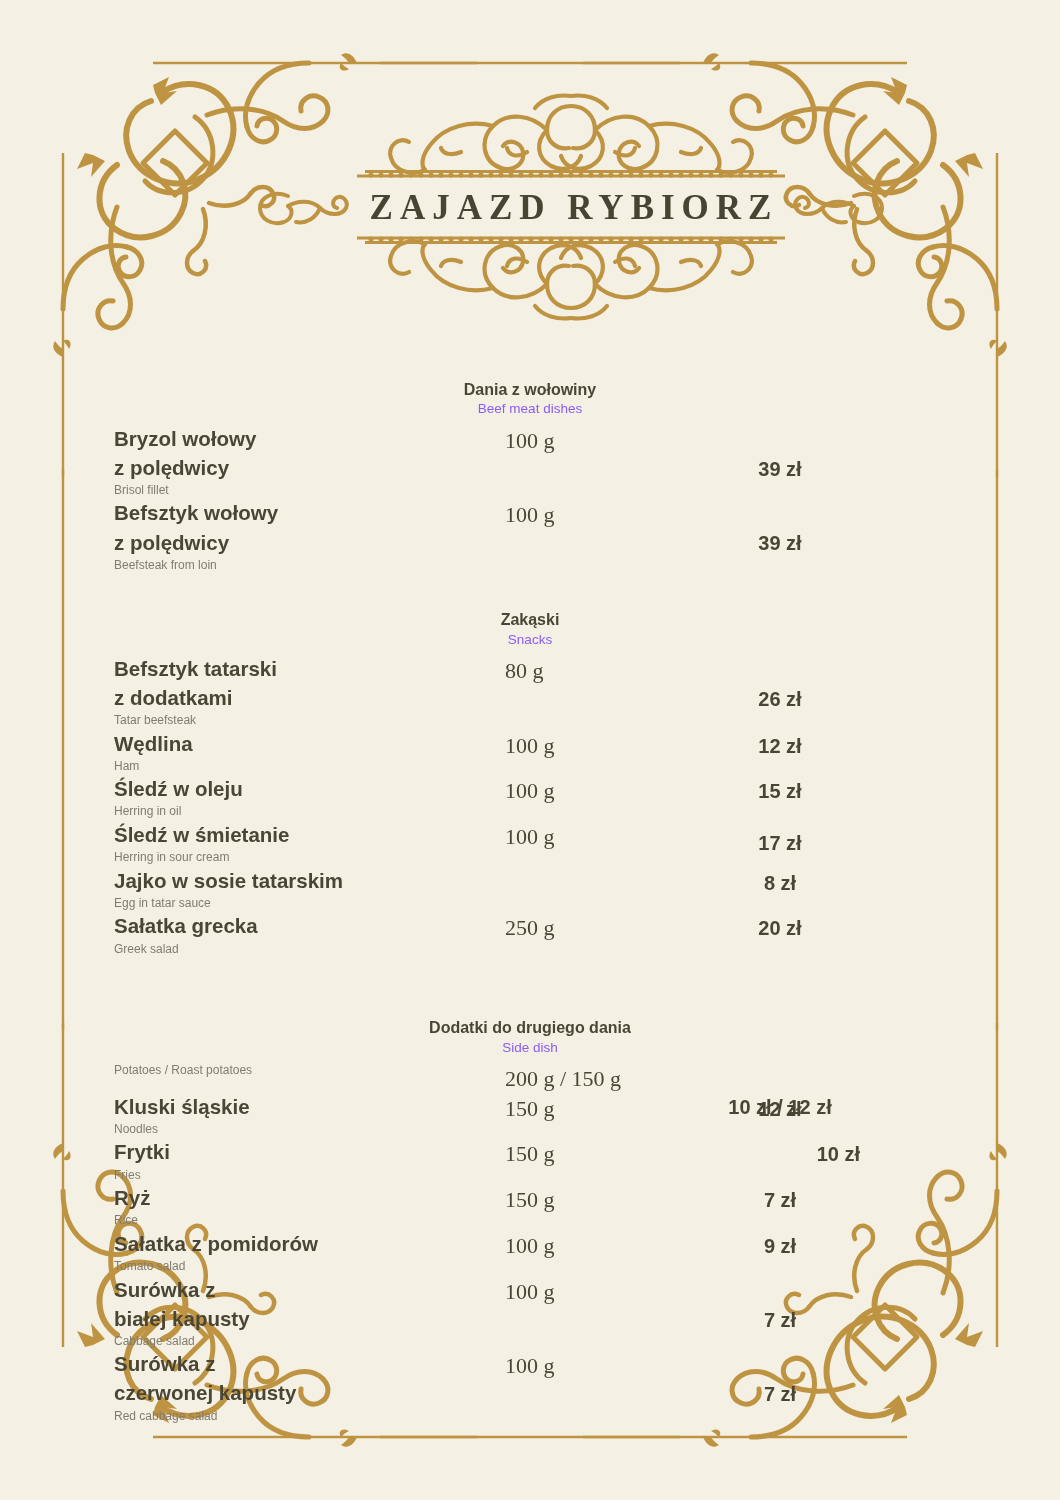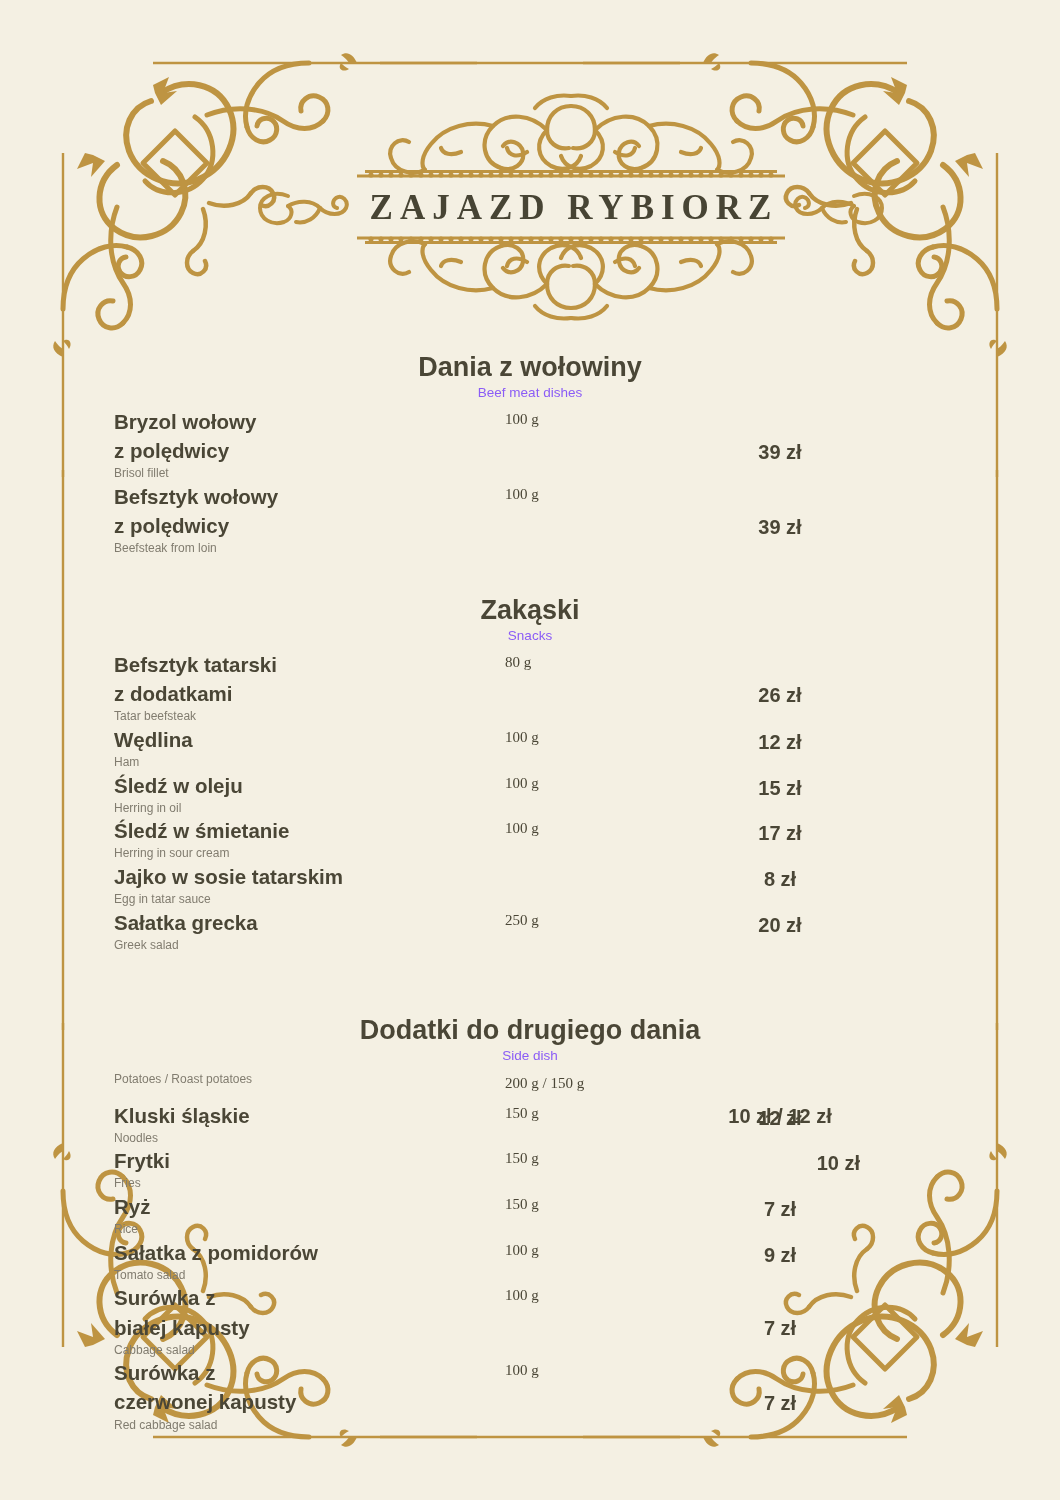--- a/index.html
+++ b/index.html
@@ -62,24 +62,25 @@
     top: 352px;
     width: 1060px;
   }
   .section {
     position: relative;
   }
   .section-head {
     text-align: center;
   }
   .section-title {
-    font-size: 27px;
+    font-size: 16px;
     font-weight: 700;
     color: #4a4636;
     line-height: 1.15;
+    margin-top: 29px;
   }
   .section-sub {
     font-size: 13.5px;
     color: #8b5cf6;
     line-height: 1.2;
     margin-top: 2px;
   }
 
   .items {
     margin-top: 6px;
@@ -106,21 +107,21 @@
     font-size: 12px;
     color: #817c6f;
     line-height: 1.3;
     margin-top: 1px;
   }
   .col-weight {
     position: absolute;
     left: 505px;
     top: 4px;
     font-family: "Liberation Serif", serif;
-    font-size: 15px;
+    font-size: 22px;
     color: #4a4636;
     white-space: nowrap;
   }
   .col-price {
     position: absolute;
     left: 700px;
     width: 160px;
     text-align: center;
     font-size: 20px;
     font-weight: 700;
@@ -418,21 +419,21 @@
           </div>
           <div class="col-weight">100 g</div>
           <div class="col-price" style="top: 6px;">15 zł</div>
         </div>
         <div class="row">
           <div class="col-name">
             <div class="name-pl">Śledź w śmietanie</div>
             <div class="name-en">Herring in sour cream</div>
           </div>
           <div class="col-weight">100 g</div>
-          <div class="col-price" style="top: 6px;">17 zł</div>
+          <div class="col-price" style="top: 12px;">17 zł</div>
         </div>
         <div class="row">
           <div class="col-name">
             <div class="name-pl">Jajko w sosie tatarskim</div>
             <div class="name-en">Egg in tatar sauce</div>
           </div>
           <div class="col-weight"></div>
           <div class="col-price" style="top: 6px;">8 zł</div>
         </div>
         <div class="row">

